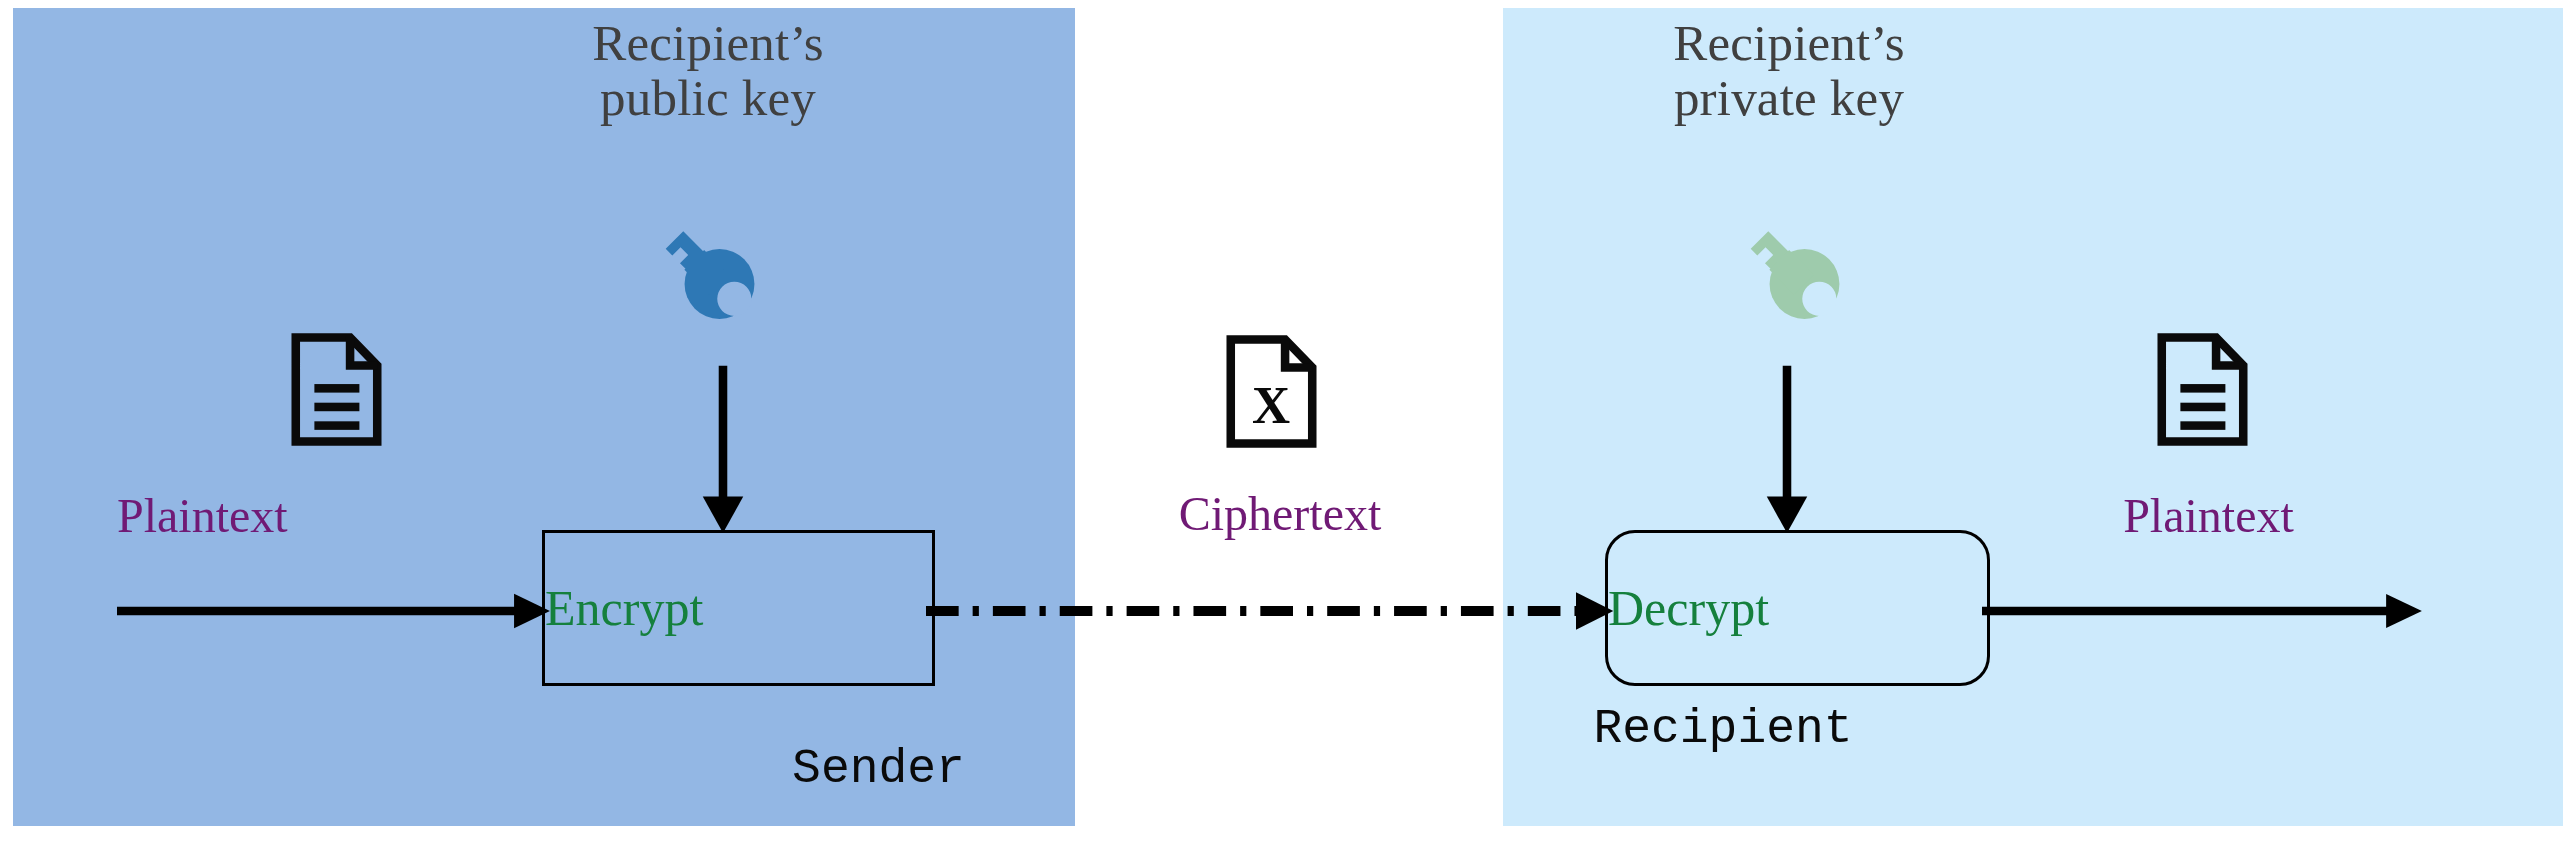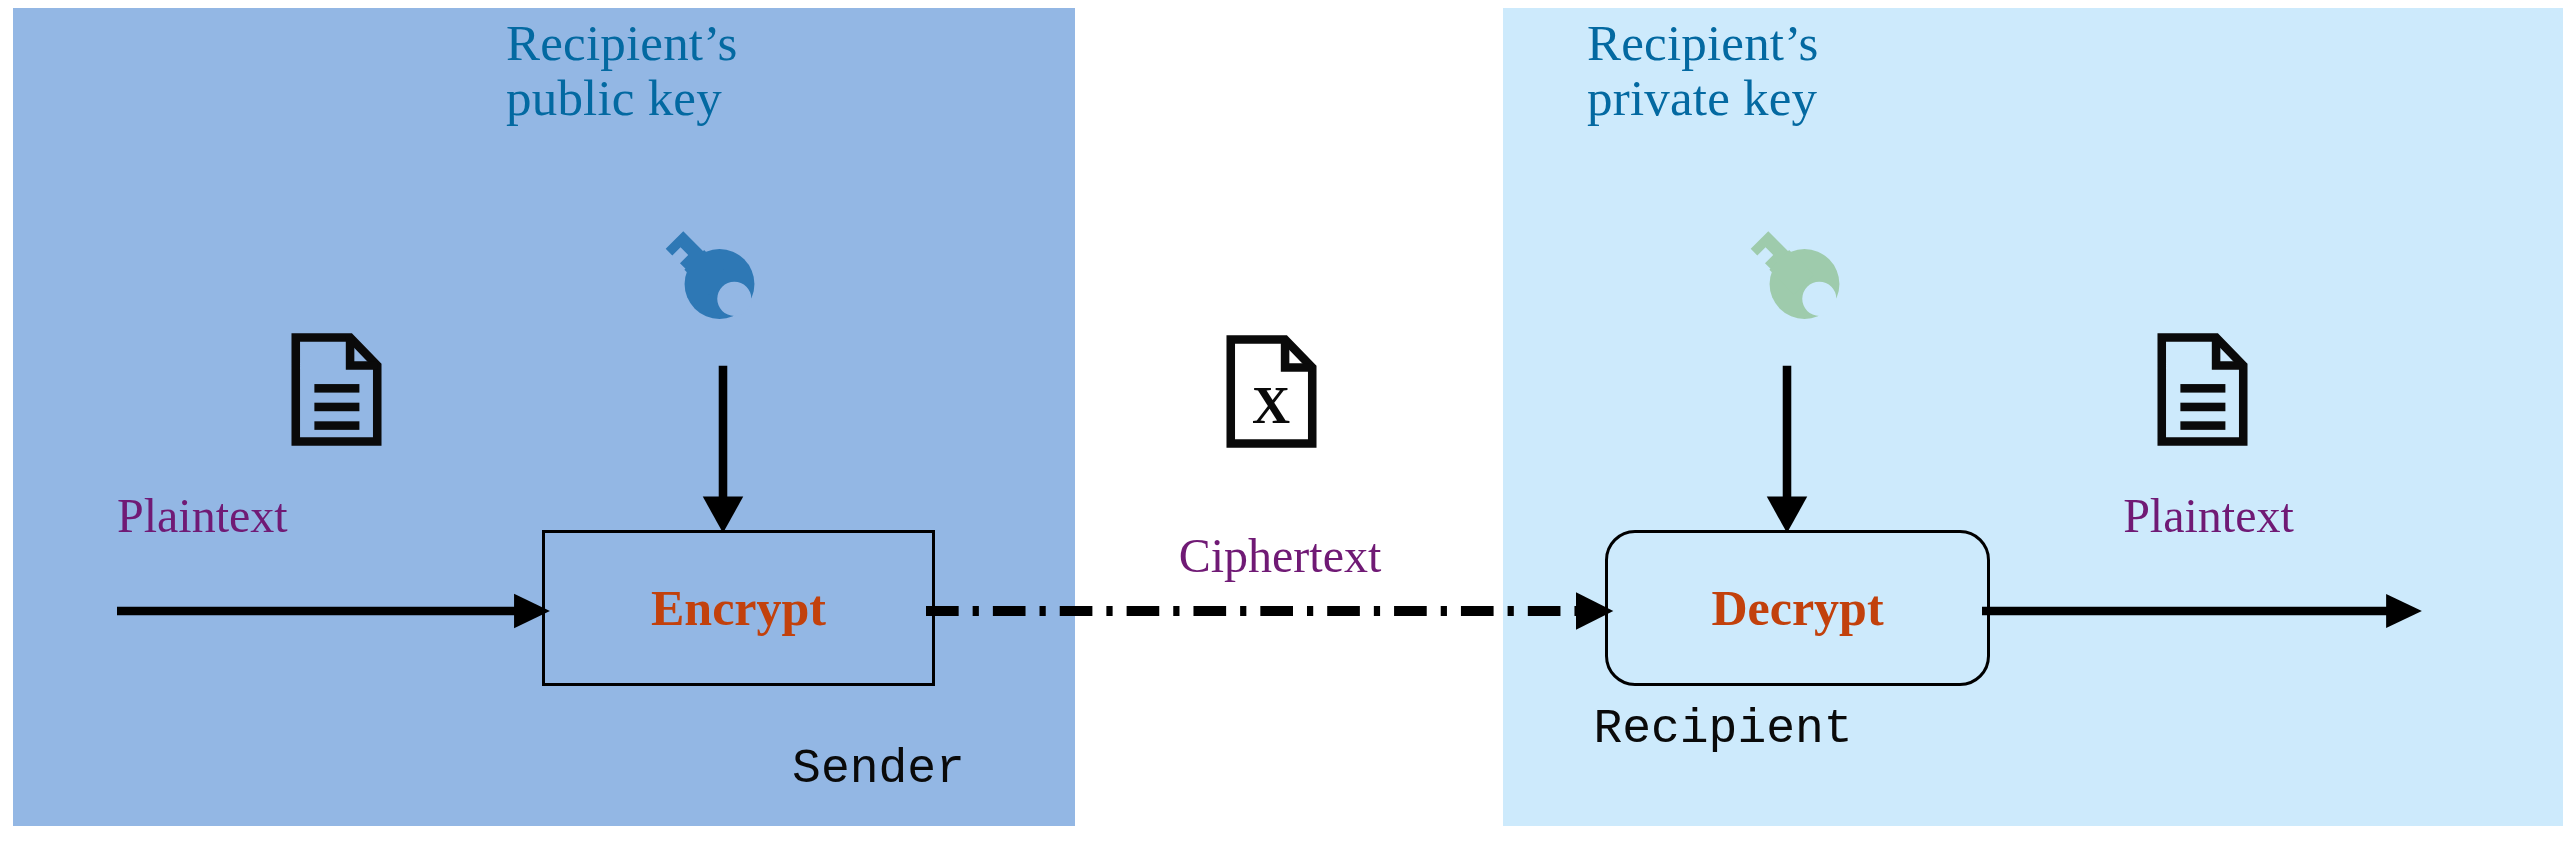--- a/index.html
+++ b/index.html
@@ -23,63 +23,63 @@
     position: absolute;
     top: 7.8px;
     height: 818px;
   }
   #sender-panel  { left: 13.2px;   width: 1062px; background: #93b7e4; }
   #recipient-panel { left: 1503px; width: 1060px; background: #cdeafc; }
 
   
   .key-caption {
     position: absolute;
-    color: #0369a1;
+    text-align: center;
+    color: #404040;
     font-size: 51px;
     line-height: 1.08;
     white-space: pre-line;
     letter-spacing: 0.2px;
   }
   #public-key-caption  { left: 506px;  top: 15.6px;  width: 404px; }
   #private-key-caption { left: 1587px; top: 15.6px;  width: 404px; }
 
   .io-label {
     position: absolute;
     text-align: center;
     color: #701a75;
     font-size: 48px;
     line-height: 1.1;
   }
   #plaintext-label-left  { left:  7.8px; top: 490px; width: 389px; }
-  #ciphertext-label      { left: 1097px; top: 488px; width: 366px; margin-top: 42px; }
+  #ciphertext-label      { left: 1097px; top: 488px; width: 366px; }
   #plaintext-label-right { left: 2014px; top: 490px; width: 389px; }
 
   .zone-label {
     position: absolute;
     text-align: center;
     color: #0a0a0a;
     font-size: 48px;
     line-height: 1.1;
     font-family: Liberation Mono, monospace;
   }
   #sender-label    { left: 723px;  top: 743px; width: 311px; }
   #recipient-label { left: 1548px; top: 703px; width: 350px; }
 
   
   .process-box {
     position: absolute;
     border: 3.9px solid #000000;
     background: transparent;
     display: flex;
     align-items: center;
-    justify-content: center;
+    justify-content: flex-start;
     font-size: 50px;
-    color: #c2410c;
+    color: #15803d;
     box-sizing: border-box;
-    font-weight: bold;
   }
   #encrypt-box { left: 542px;  top: 530px; width: 393px; height: 156px; }
   #decrypt-box { left: 1605px; top: 530px; width: 385px; height: 156px; border-radius: 30px; }
 
   
   .icon {
     position: absolute;
   }
   #plaintext-icon-left  { left: 288px;  top: 331px; width: 97px; height: 117px; }
   #ciphertext-icon      { left: 1223px; top: 333px; width: 97px; height: 117px; }

